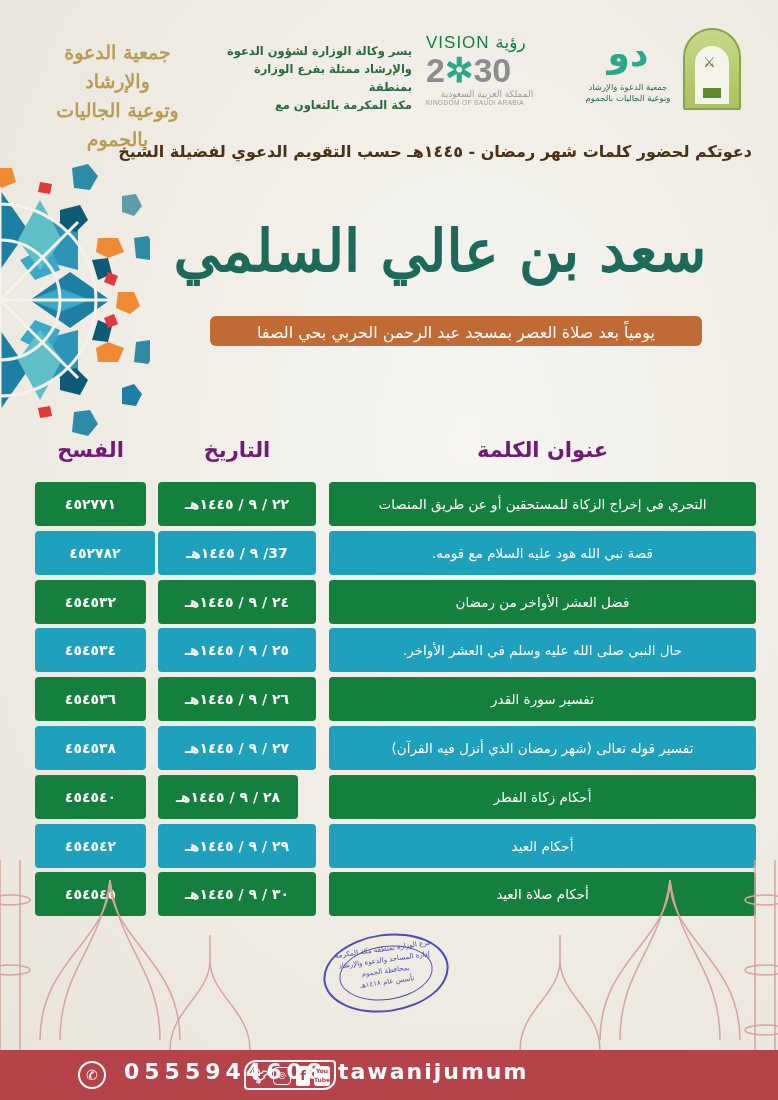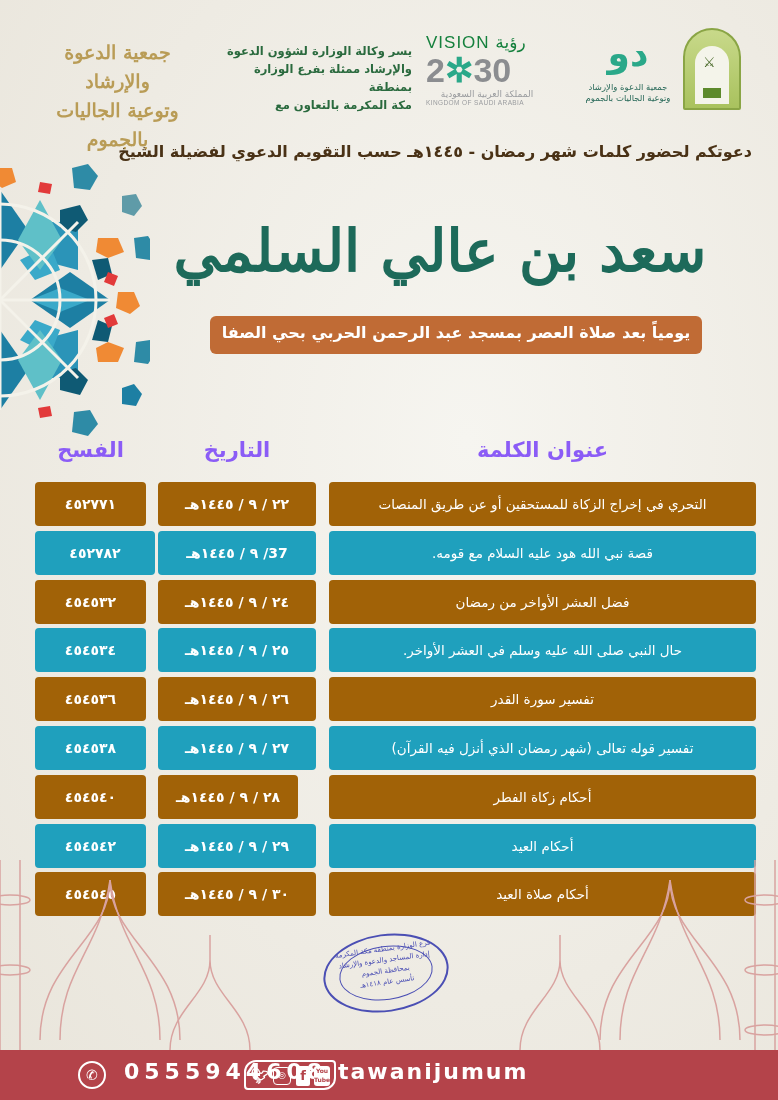--- a/index.html
+++ b/index.html
@@ -61,34 +61,34 @@
   
   .ornament {
     position: absolute; left: -110px; top: 150px; width: 260px; height: 300px;
   }
   .sheikh-name {
     position: absolute; left: 160px; top: 196px; width: 560px; height: 110px;
     font-family: "DejaVu Serif", serif; font-size: 58px; color: #1d6a5a;
     text-align: center; line-height: 110px; font-weight: bold; letter-spacing: 1px;
   }
   .location-banner {
-    position: absolute; left: 210px; top: 316px; width: 492px; height: 38px;
+    position: absolute; left: 210px; top: 316px; width: 492px; height: 30px;
     background: #c06b35; border-radius: 6px;
-    color: #ffffff; font-size: 16px; font-weight: bold; text-align: center; line-height: 34px;
+    color: #ffffff; font-size: 16px; font-weight: normal; text-align: center; line-height: 34px;
   }
   .col-header {
-    position: absolute; top: 438px; font-size: 21px; font-weight: bold; color: #8b5cf6;
+    position: absolute; top: 438px; font-size: 21px; font-weight: bold; color: #701a75;
     text-align: center;
   }
   .cell {
     position: absolute; height: 44px; border-radius: 4px;
     color: #ffffff; font-size: 13.5px; text-align: center; line-height: 44px;
     white-space: nowrap; overflow: hidden;
   }
-  .cell.dark { background: #a16207; }
+  .cell.dark { background: #15803d; }
   .cell.light { background: #1fa0bd; }
   .cell.num { font-size: 14px; letter-spacing: 1px; font-weight: bold; }
   .domes { position: absolute; left: 0; top: 820px; width: 778px; height: 230px; }
   .stamp {
     position: absolute; left: 323px; top: 934px; width: 126px; height: 78px;
     border: 2px solid #4b4fb4; border-radius: 50%;
     color: #4b4fb4; font-size: 7px; text-align: center; line-height: 11px; padding-top: 8px;
     transform: rotate(-8deg);
   }
   .stamp .inner {

